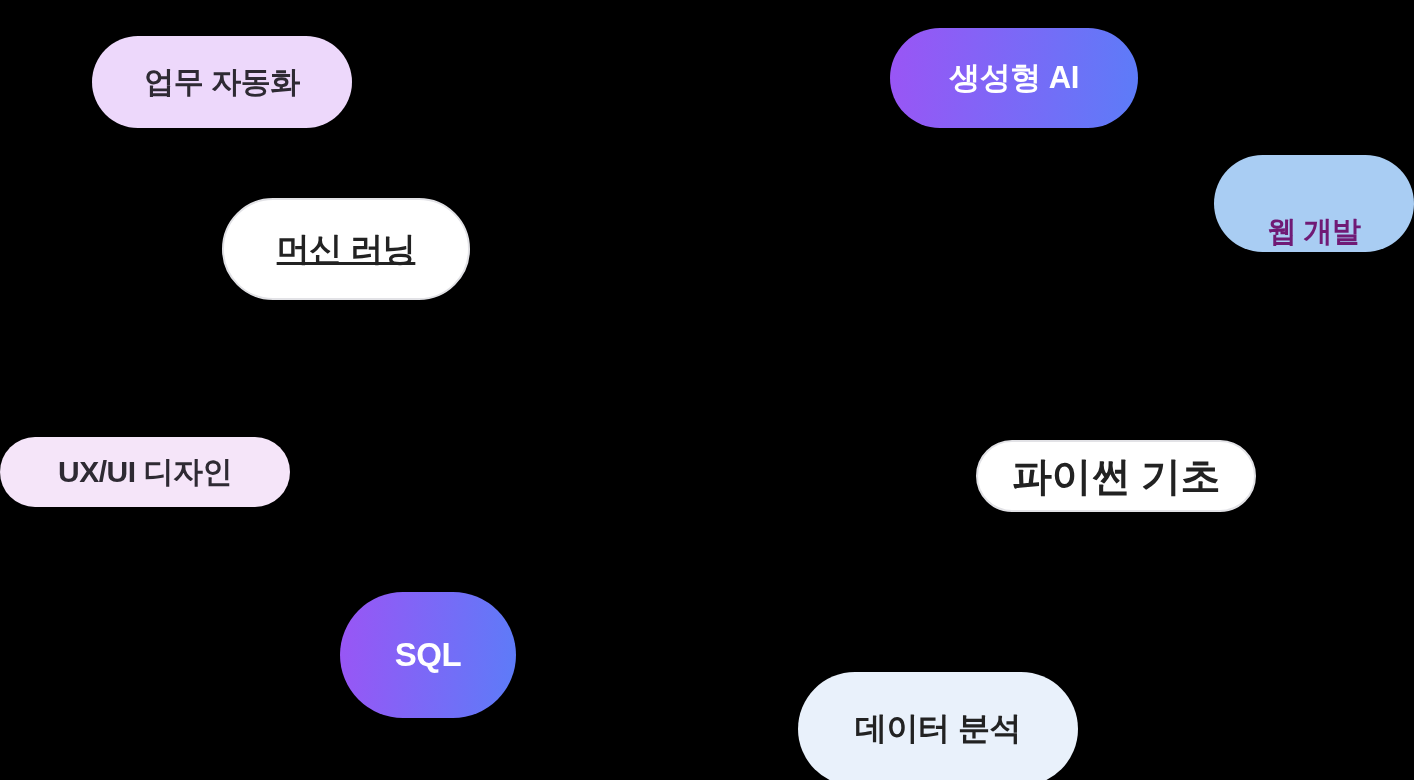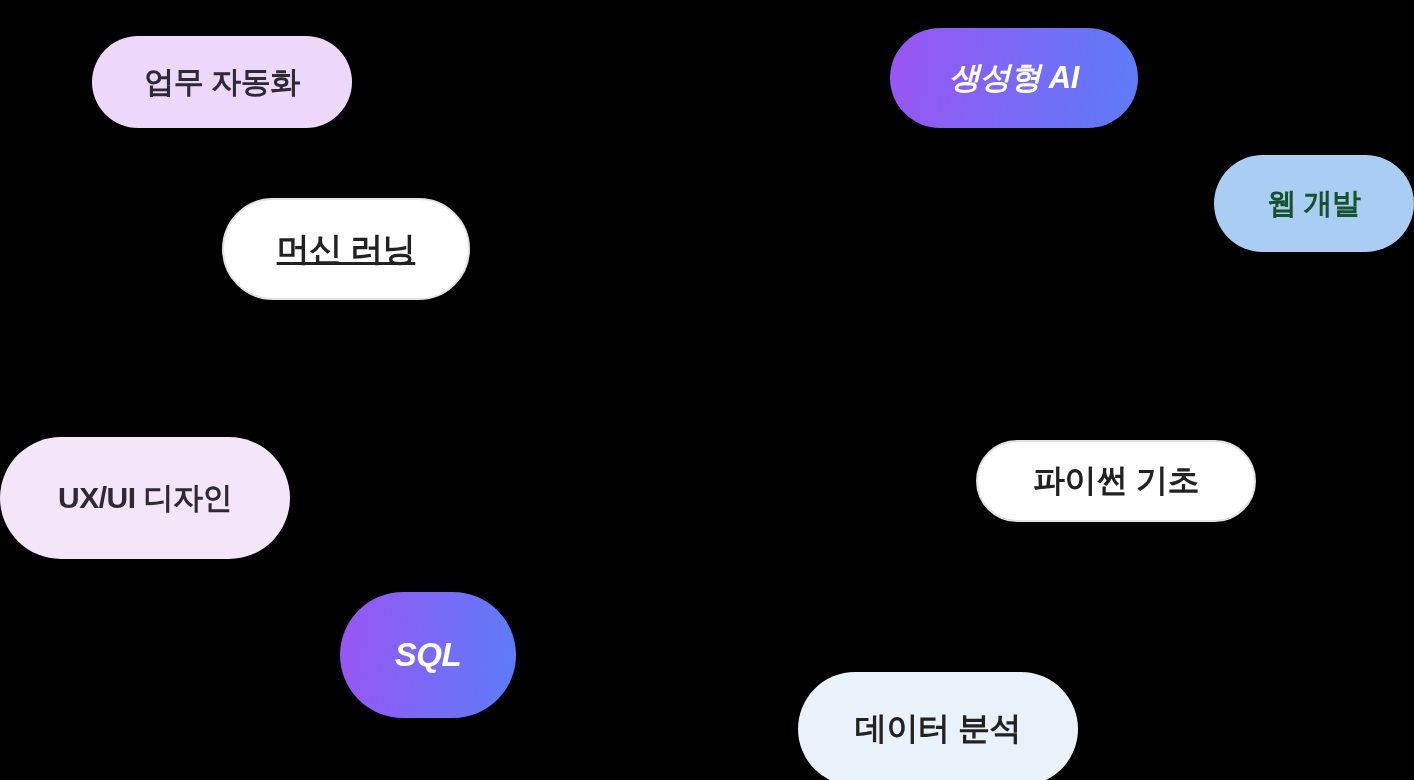--- a/index.html
+++ b/index.html
@@ -19,33 +19,33 @@
     border-radius: 999px;
     font-weight: 700;
     box-sizing: border-box;
     letter-spacing: -0.5px;
     cursor: pointer;
   }
   .chip-label { white-space: nowrap; }
 
   
   .c-lavender  { background: #edd8fb; color: #2e2a33; margin-top: 28px; }
-  .c-gradient  { background: linear-gradient(95deg, #9a55f5 0%, #5c7cf8 100%); color: #ffffff; font-style: italic; }
-  .c-lightblue { background: #a9cdf3; color: #14532d; }
+  .c-gradient  { background: linear-gradient(95deg, #9a55f5 0%, #5c7cf8 100%); color: #ffffff; }
+  .c-lightblue { background: #a9cdf3; color: #701a75; align-items: flex-end; }
   .c-white     { background: #ffffff; border: 2px solid #e2e2e6; color: #222222; }
   .c-pink      { background: #f5e5f9; color: #2e2a33; }
   .c-paleblue  { background: #e9f1fb; color: #222222; }
 
   
   #chip-work-automation  { left: 92px;   top: 8px;   width: 260px; height: 92px;  font-size: 30px; }
   #chip-generative-ai    { left: 890px;  top: 28px;  width: 248px; height: 100px; font-size: 31px; }
   #chip-web-dev          { left: 1214px; top: 155px; width: 200px; height: 97px;  font-size: 29px; }
   #chip-machine-learning { left: 222px;  top: 198px; width: 248px; height: 102px; font-size: 33px; text-decoration: underline; }
-  #chip-uxui-design      { left: 0px;    top: 437px; width: 290px; height: 122px;  font-size: 30px; }
-  #chip-python-basics    { left: 976px;  top: 440px; width: 280px; height: 82px; font-size: 32px; }
+  #chip-uxui-design      { left: 0px;    top: 437px; width: 290px; height: 70px;  font-size: 30px; }
+  #chip-python-basics    { left: 976px;  top: 440px; width: 280px; height: 72px; font-size: 40px; }
   #chip-sql              { left: 340px;  top: 592px; width: 176px; height: 126px;  font-size: 33px; }
   #chip-data-analysis    { left: 798px;  top: 672px; width: 280px; height: 114px; font-size: 32px; }
 </style>
 </head>
 <body>
 
 <div class="chip c-lavender" id="chip-work-automation">
   <span class="chip-label">업무 자동화</span>
 </div>
 

